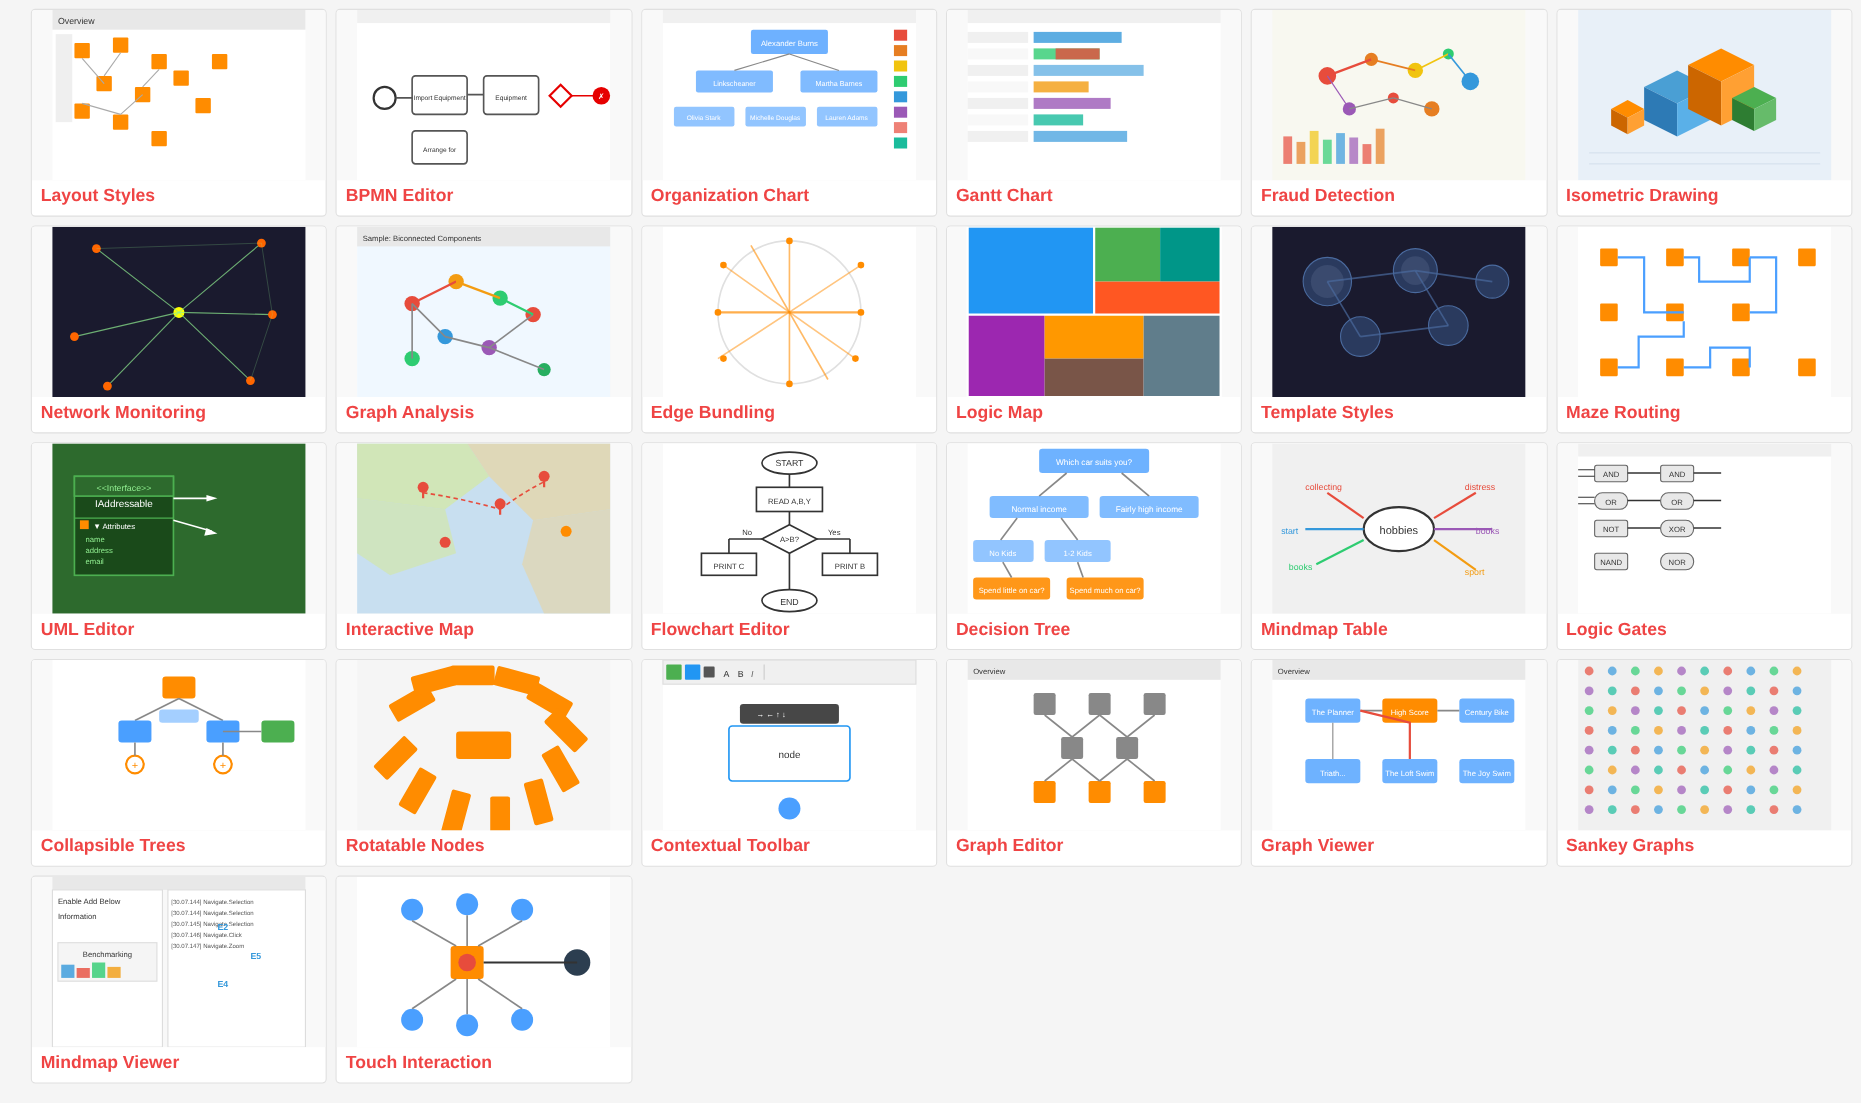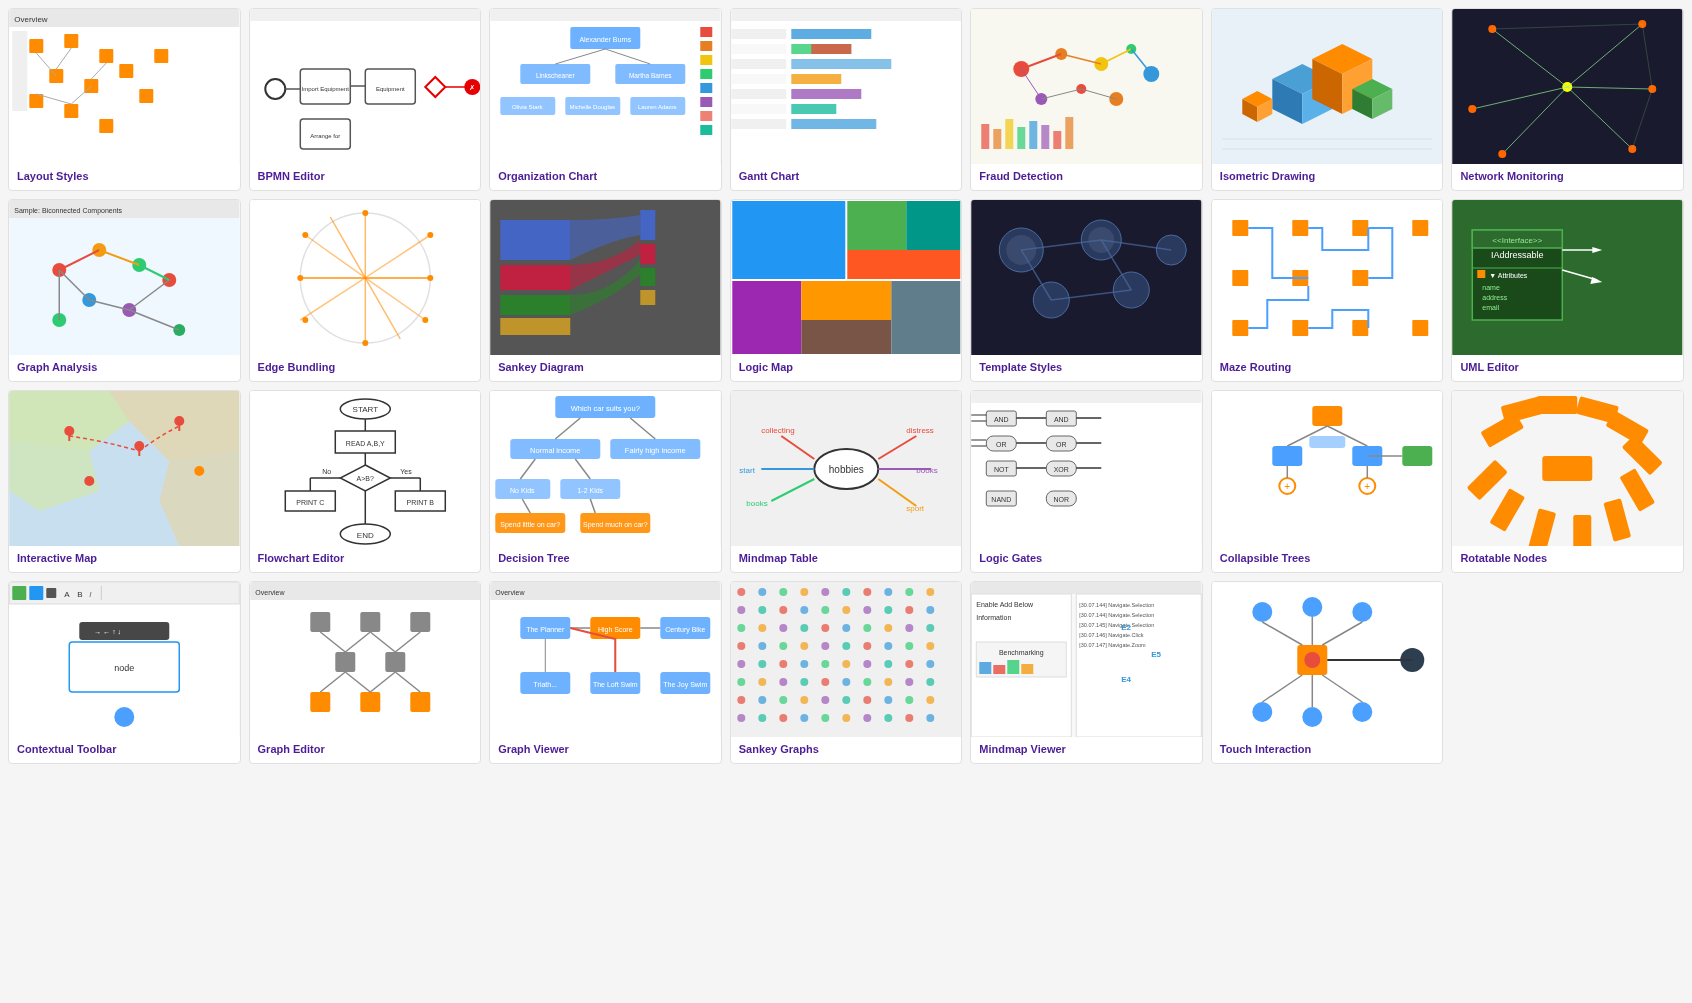--- a/index.html
+++ b/index.html
@@ -3,22 +3,23 @@
   <meta charset="utf-8">
   <style>
     * { box-sizing: border-box; margin: 0; padding: 0; }
     body {
       font-family: Arial, sans-serif;
       background: #f5f5f5;
       padding: 8px;
     }
     .grid {
       display: grid;
-      grid-template-columns: repeat(7, 1fr);
+      grid-template-columns: repeat(6, 1fr);
       gap: 8px;
+      margin-left: 20px;
     }
     .card {
       background: #fff;
       border: 1px solid #e0e0e0;
       border-radius: 4px;
       overflow: hidden;
       cursor: pointer;
       transition: box-shadow 0.2s;
     }
     .card-preview {
@@ -26,23 +27,23 @@
       height: 155px;
       background: #f9f9f9;
       overflow: hidden;
       position: relative;
       display: flex;
       align-items: center;
       justify-content: center;
     }
     .card-label {
       padding: 6px 8px 8px;
-      font-size: 11px;
+      font-size: 16px;
       font-weight: 600;
-      color: #4c1d95;
+      color: #ef4444;
     }
 
     
     .card-preview svg {
       width: 100%;
       height: 100%;
     }
   </style>
 </head>
 <body>
@@ -297,42 +298,20 @@
       <circle cx="180" cy="35" r="3" fill="#ff8c00"></circle>
       <circle cx="180" cy="78" r="3" fill="#ff8c00"></circle>
       <circle cx="175" cy="120" r="3" fill="#ff8c00"></circle>
       <circle cx="115" cy="143" r="3" fill="#ff8c00"></circle>
       <circle cx="55" cy="120" r="3" fill="#ff8c00"></circle>
       <circle cx="50" cy="78" r="3" fill="#ff8c00"></circle>
       <circle cx="55" cy="35" r="3" fill="#ff8c00"></circle>
     </svg>
       </div>
       <div class="card-label">Edge Bundling</div>
-    </div>
-    <div class="card">
-      <div class="card-preview">
-        <svg viewBox="0 0 230 155" xmlns="http://www.w3.org/2000/svg">
-      <rect width="230" height="155" fill="#555"></rect>
-
-      <path d="M 10,20 L 80,20 L 80,60 L 10,60 Z" fill="#4169E1" opacity="0.8"></path>
-      <path d="M 10,65 L 80,65 L 80,90 L 10,90 Z" fill="#DC143C" opacity="0.8"></path>
-      <path d="M 10,95 L 80,95 L 80,115 L 10,115 Z" fill="#228B22" opacity="0.8"></path>
-      <path d="M 10,118 L 80,118 L 80,135 L 10,135 Z" fill="#DAA520" opacity="0.8"></path>
-
-      <path d="M 80,20 Q 120,20 150,15 L 150,35 Q 120,40 80,60 Z" fill="#4169E1" opacity="0.5"></path>
-      <path d="M 80,65 Q 120,65 150,40 L 150,55 Q 120,70 80,90 Z" fill="#DC143C" opacity="0.5"></path>
-      <path d="M 80,95 Q 120,95 150,60 L 150,75 Q 120,100 80,115 Z" fill="#228B22" opacity="0.5"></path>
-
-      <rect x="150" y="10" width="15" height="30" fill="#4169E1" opacity="0.8"></rect>
-      <rect x="150" y="44" width="15" height="20" fill="#DC143C" opacity="0.8"></rect>
-      <rect x="150" y="68" width="15" height="18" fill="#228B22" opacity="0.8"></rect>
-      <rect x="150" y="90" width="15" height="15" fill="#DAA520" opacity="0.8"></rect>
-    </svg>
-      </div>
-      <div class="card-label">Sankey Diagram</div>
     </div>
     <div class="card">
       <div class="card-preview">
         <svg viewBox="0 0 230 155" xmlns="http://www.w3.org/2000/svg">
       <rect width="230" height="155" fill="#fff"></rect>
 
       <rect x="0" y="0" width="115" height="80" fill="#2196F3"></rect>
       <rect x="1" y="1" width="113" height="78" fill="#2196F3" opacity="0.9"></rect>
       <rect x="115" y="0" width="60" height="50" fill="#4CAF50"></rect>
       <rect x="175" y="0" width="55" height="50" fill="#009688"></rect>

